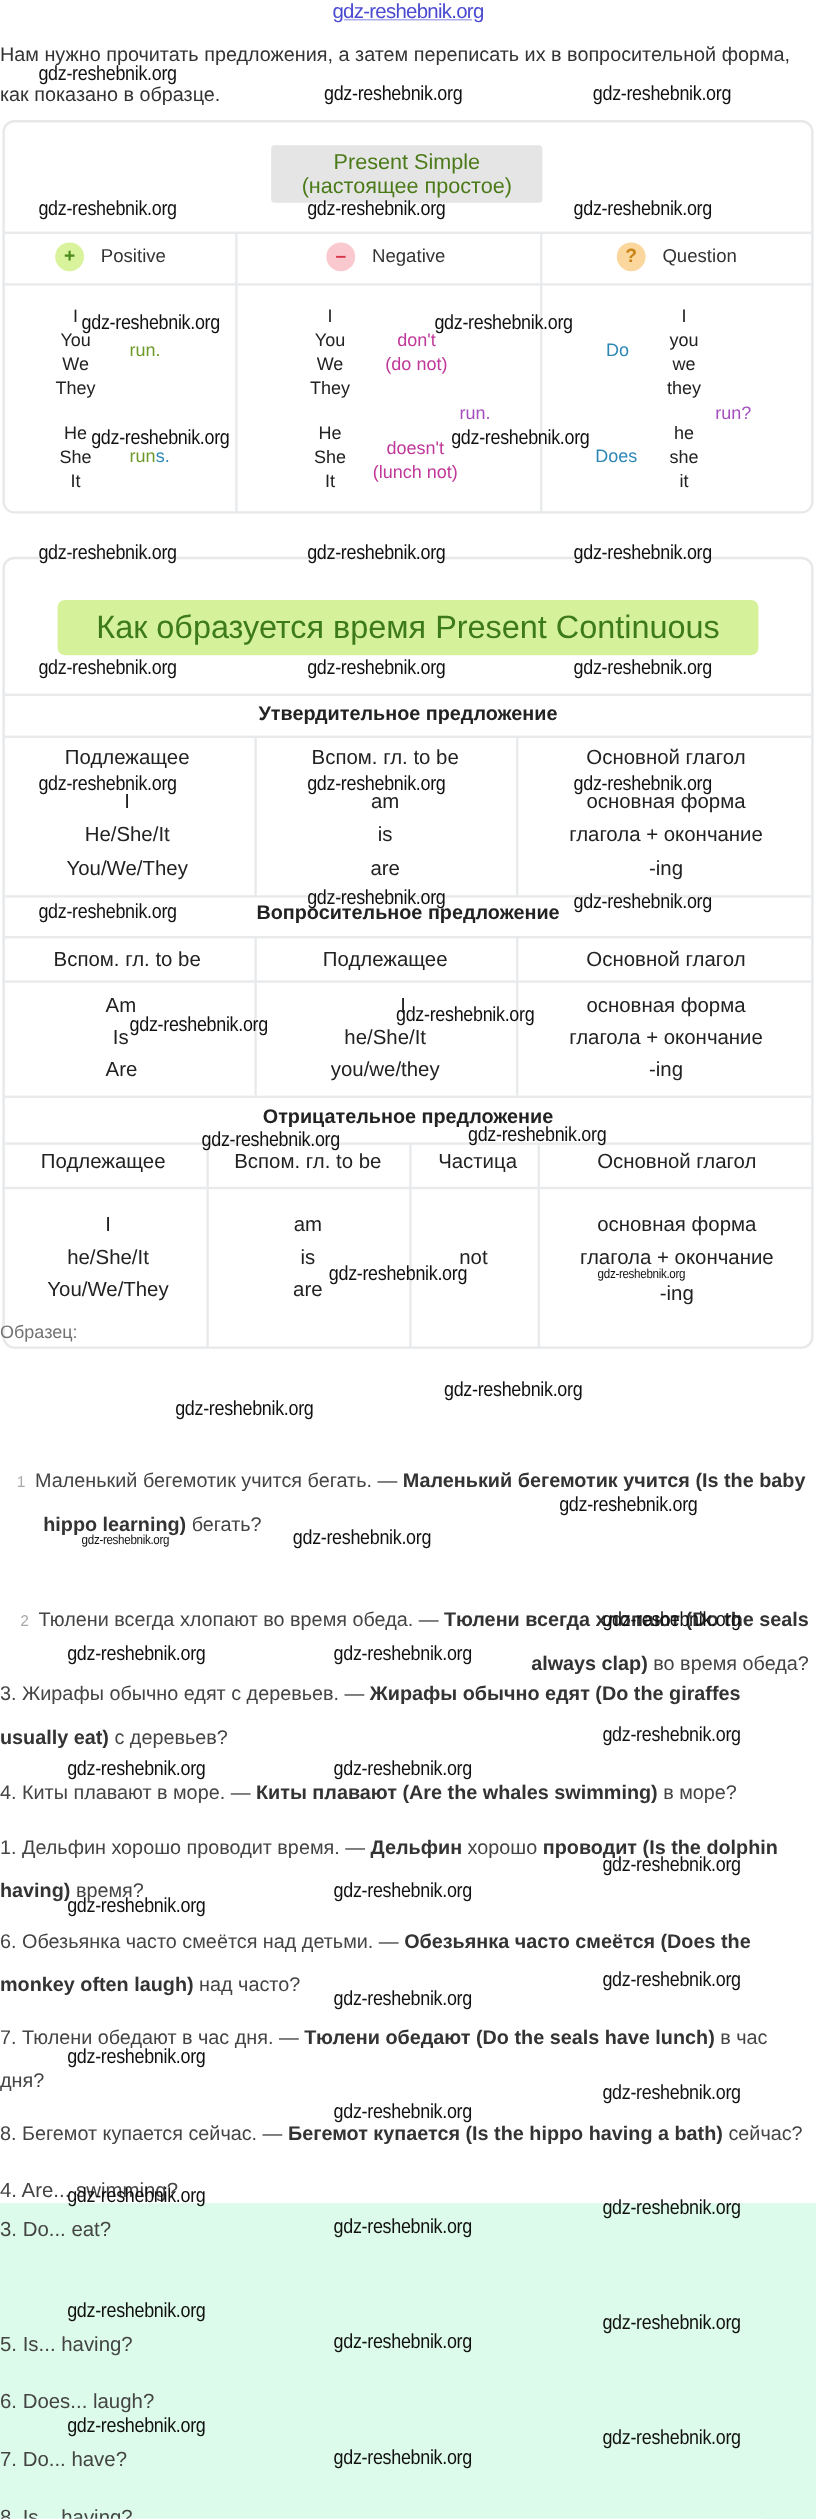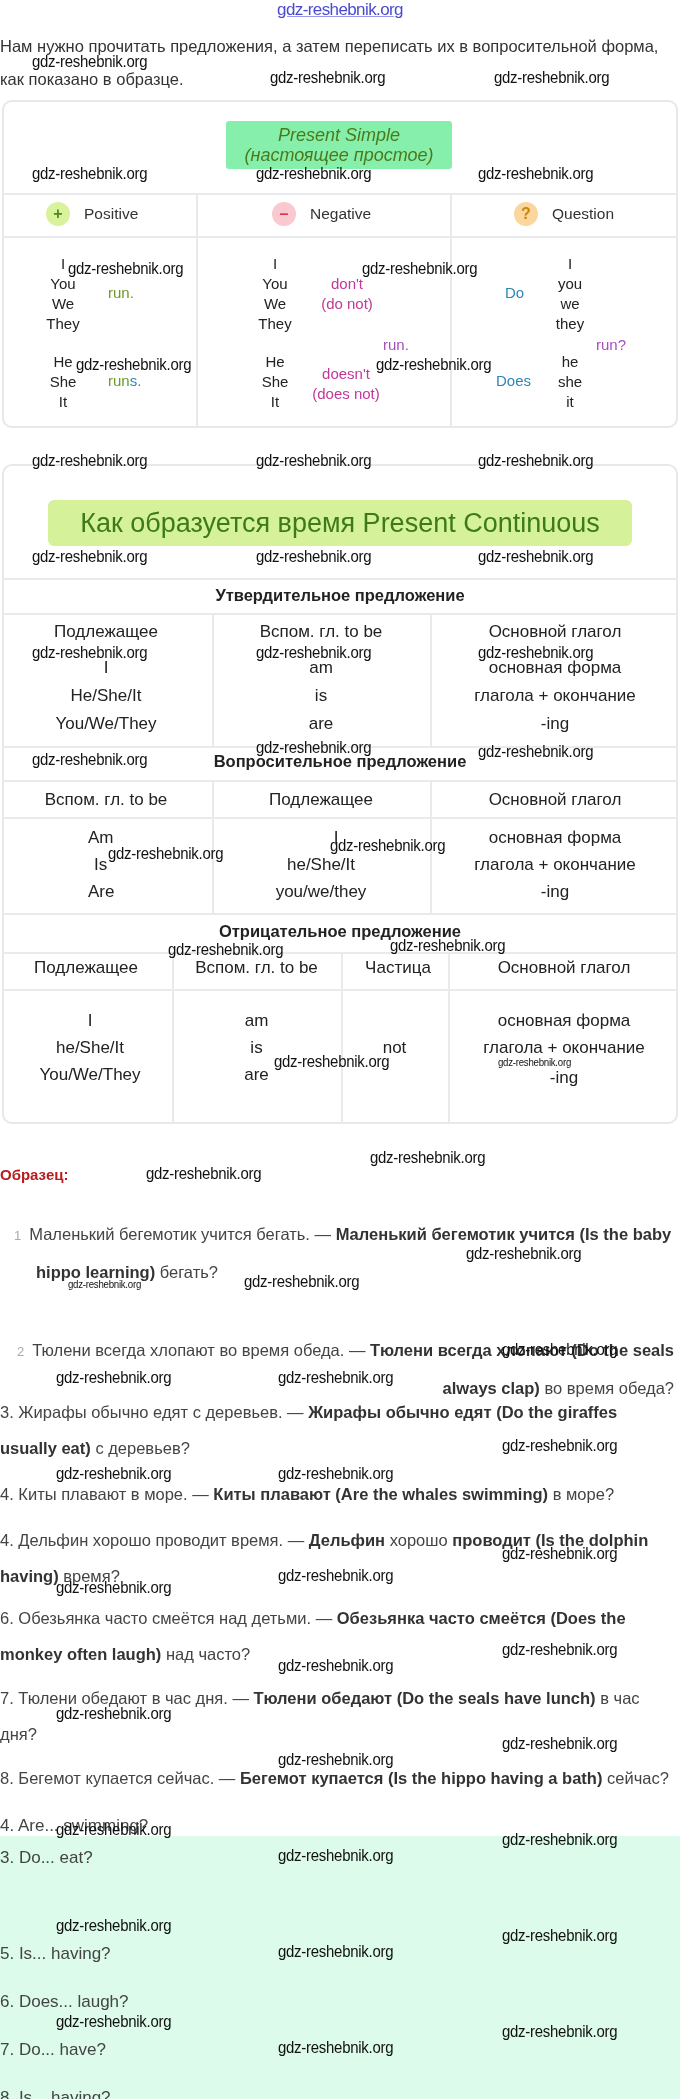--- a/index.html
+++ b/index.html
@@ -3,37 +3,37 @@
   <meta charset="utf-8">
   <style>
     * { box-sizing: border-box; margin: 0; padding: 0; }
     html, body { width: 680px; background: #ffffff; }
     body { position: relative; height: 2099px; overflow: hidden; font-family: "Liberation Sans", sans-serif; color: #222; }
     .abs { position: absolute; white-space: nowrap; }
     .wm { position: absolute; white-space: nowrap; font-family: "Liberation Sans", sans-serif; font-size: 17px; color: #111; letter-spacing: -0.3px; transform: scaleX(0.88); transform-origin: left top; }
     .wm.small { font-size: 11px; }
     .intro { position: absolute; left: 0; top: 30px; width: 680px; font-size: 16.5px; color: #333; line-height: 33px; font-family: "Liberation Sans Narrow", "Liberation Sans", sans-serif; }
     .card { position: absolute; border: 2px solid #e6e8ea; border-radius: 10px; background: #fff; }
-    .ps-title { position: absolute; left: 226px; top: 121px; width: 226px; height: 48px; background: #86efac; border-radius: 3px; text-align: center; color: #4b7a19; font-size: 18px; line-height: 20px; padding-top: 4px; font-style: italic; }
+    .ps-title { position: absolute; left: 226px; top: 121px; width: 226px; height: 48px; background: #e5e5e5; border-radius: 3px; text-align: center; color: #4b7a19; font-size: 18px; line-height: 20px; padding-top: 4px; }
     .hline { position: absolute; height: 2px; background: #e8eaec; }
     .vline { position: absolute; width: 2px; background: #e8eaec; }
     .hdr-cell { position: absolute; font-size: 15.5px; color: #333; display: flex; align-items: center; gap: 14px; }
     .badge { width: 24px; height: 24px; border-radius: 50%; display: inline-flex; align-items: center; justify-content: center; font-size: 16px; font-weight: bold; }
     .b-pos { background: #d9f29c; color: #4c8b1c; }
     .b-neg { background: #f9c9cf; color: #d8364b; }
     .b-q { background: #fbd79e; color: #c98316; }
     .pron { position: absolute; font-size: 15px; color: #222; text-align: center; line-height: 20px; width: 60px; }
     .verb-green { position: absolute; color: #6d9a2a; font-size: 15px; }
     .verb-pink { position: absolute; color: #c0389a; font-size: 15px; text-align: center; line-height: 20px; }
     .verb-blue { position: absolute; color: #2c87b5; font-size: 15px; }
     .verb-purple { position: absolute; color: #a44ebf; font-size: 15px; }
     .pc-title { position: absolute; left: 48px; top: 500px; width: 584px; height: 46px; background: #d5f29a; border-radius: 6px; text-align: center; color: #3d7a1a; font-size: 27px; line-height: 46px; }
     .tcell { position: absolute; text-align: center; font-size: 17px; color: #222; }
     .tbold { font-weight: bold; font-size: 16.5px; }
-    .sample { position: absolute; left: 0; top: 1166px; font-weight: bold; font-size: 15px; color: #b91c1c; }
+    .sample { position: absolute; left: 0; top: 1102px; font-weight: normal; font-size: 15px; color: #737373; }
     .ex { position: absolute; left: 0; font-size: 16.5px; color: #444; line-height: 36px; width: 670px; }
     .ex b { color: #333; }
     .ex .num { color: #aaa; font-size: 13px; margin-right: 8px; }
     .answers { position: absolute; left: 0; top: 1836px; width: 680px; height: 263px; background: #dcfbea; }
     .ans { position: absolute; left: 0; font-size: 17px; color: #444; }
   </style>
 </head>
 <body>
 
 <div class="abs" style="left:0;top:0;width:680px;text-align:center;font-size:17px;color:#4a4ad0;letter-spacing:-0.6px;text-decoration:underline;text-decoration-color:#9a9ae8;">gdz-reshebnik.org</div>
@@ -88,21 +88,21 @@
     <div>(do not)</div>
 </div>
 <div class="verb-purple" style="left:383px;top:336px;">run.</div>
 <div class="pron" style="left:245px;top:352px;">
   <div>He</div>
     <div>She</div>
     <div>It</div>
 </div>
 <div class="verb-pink" style="left:306px;top:364px;width:80px;">
   <div>doesn't</div>
-    <div>(does not)</div>
+    <div>(lunch not)</div>
 </div>
 
 <div class="verb-blue" style="left:505px;top:284px;">Do</div>
 <div class="pron" style="left:540px;top:254px;">
   <div>I</div>
     <div>you</div>
     <div>we</div>
     <div>they</div>
 </div>
 <div class="verb-purple" style="left:596px;top:336px;">run?</div>
@@ -184,21 +184,21 @@
   <span class="num">2</span><span>Тюлени всегда хлопают во время обеда. — </span><b>Тюлени всегда хлопают (Do the seals always clap)</b><span> во время обеда?</span>
 </div>
 
 <div class="ex" style="top:1394px;">
   <span>3. Жирафы обычно едят с деревьев. — </span><b>Жирафы обычно едят (Do the giraffes usually eat)</b><span> с деревьев?</span>
 </div>
 <div class="ex" style="top:1476px;">
   <span>4. Киты плавают в море. — </span><b>Киты плавают (Are the whales swimming)</b><span> в море?</span>
 </div>
 <div class="ex" style="top:1522px;">
-  <span>4. Дельфин хорошо проводит время. — </span><b>Дельфин</b><span> хорошо </span><b>проводит (Is the dolphin having)</b><span> время?</span>
+  <span>1. Дельфин хорошо проводит время. — </span><b>Дельфин</b><span> хорошо </span><b>проводит (Is the dolphin having)</b><span> время?</span>
 </div>
 <div class="ex" style="top:1600px;">
   <span>6. Обезьянка часто смеётся над детьми. — </span><b>Обезьянка часто смеётся (Does the monkey often laugh)</b><span> над часто?</span>
 </div>
 <div class="ex" style="top:1680px;">
   <span>7. Тюлени обедают в час дня. — </span><b>Тюлени обедают (Do the seals have lunch)</b><span> в час дня?</span>
 </div>
 <div class="ex" style="top:1760px;">
   <span>8. Бегемот купается сейчас. — </span><b>Бегемот купается (Is the hippo having a bath)</b><span> сейчас?</span>
 </div>

